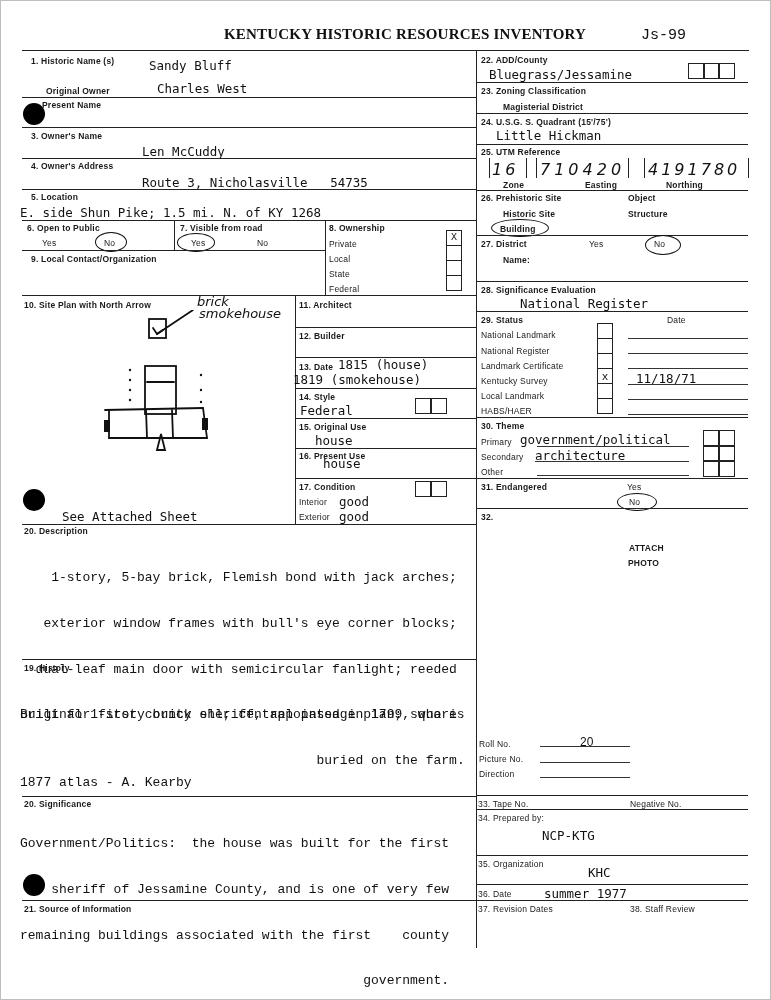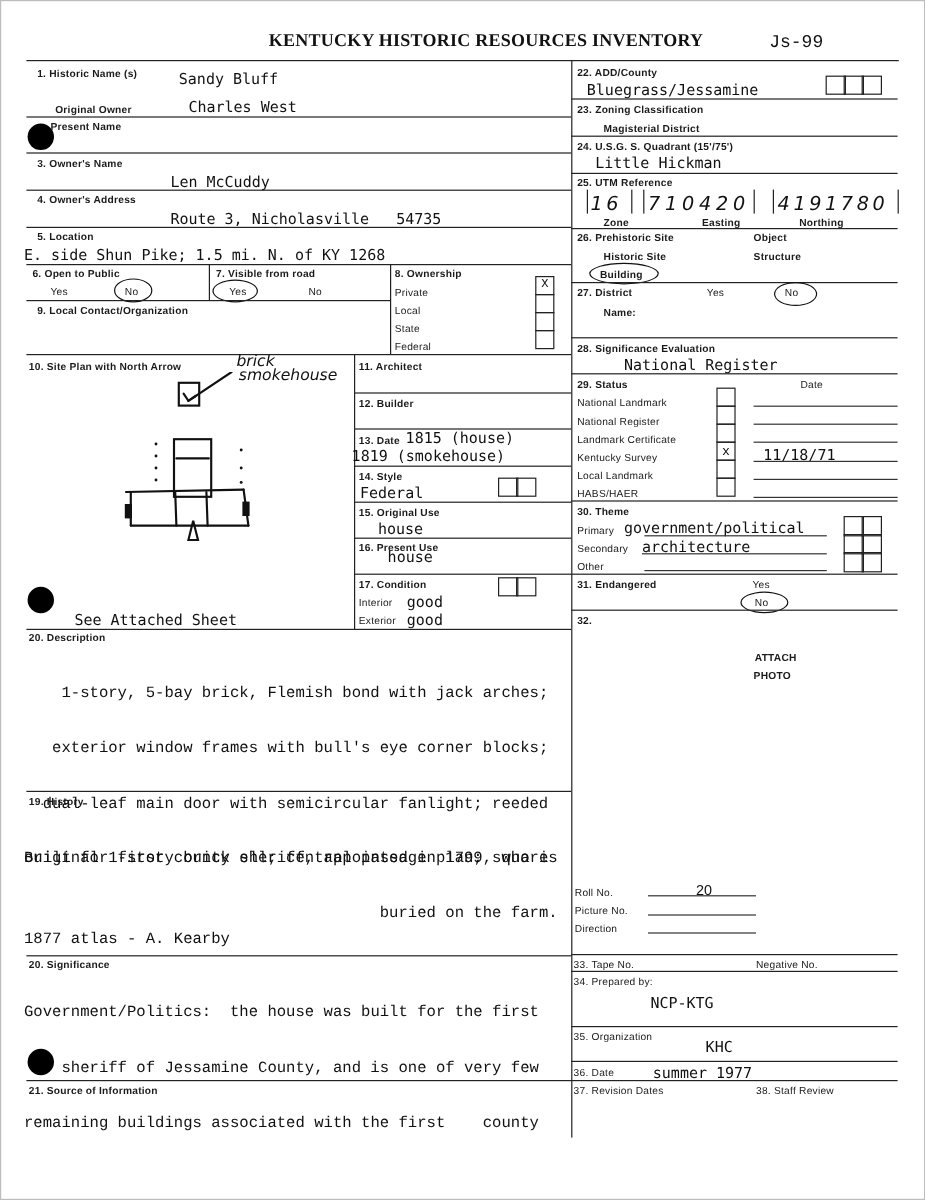--- a/index.html
+++ b/index.html
@@ -161,20 +161,21 @@
   <div>buried on the farm.</div>
 </div>
 <div class="abs tw2" style="left:20px; top:775px;">1877 atlas - A. Kearby</div>
 <div class="hl" style="left:22px; top:796px; width:454px;"></div>
 
 <div class="abs lbl" style="left:24px; top:799px;">20.  Significance</div>
 <div class="abs tw2" style="left:20px; top:806px;">
   <div>Government/Politics:  the house was built for the first</div>
   <div>sheriff of Jessamine County, and is one of very few</div>
   <div>remaining buildings associated with the first    county</div>
+  <div>government.</div>
   
 </div>
 <div class="dot" style="left:23px; top:874px;"></div>
 <div class="hl" style="left:22px; top:900px; width:454px;"></div>
 
 <div class="abs lbl" style="left:24px; top:904px;">21.  Source of Information</div>
 
 <div class="abs lbl" style="left:481px; top:55px;">22.  ADD/County</div>
 <div class="abs tw" style="left:489px; top:67px;">Bluegrass/Jessamine</div>
 <div class="box" style="left:688px; top:63px; width:15px; height:14px;"></div>

